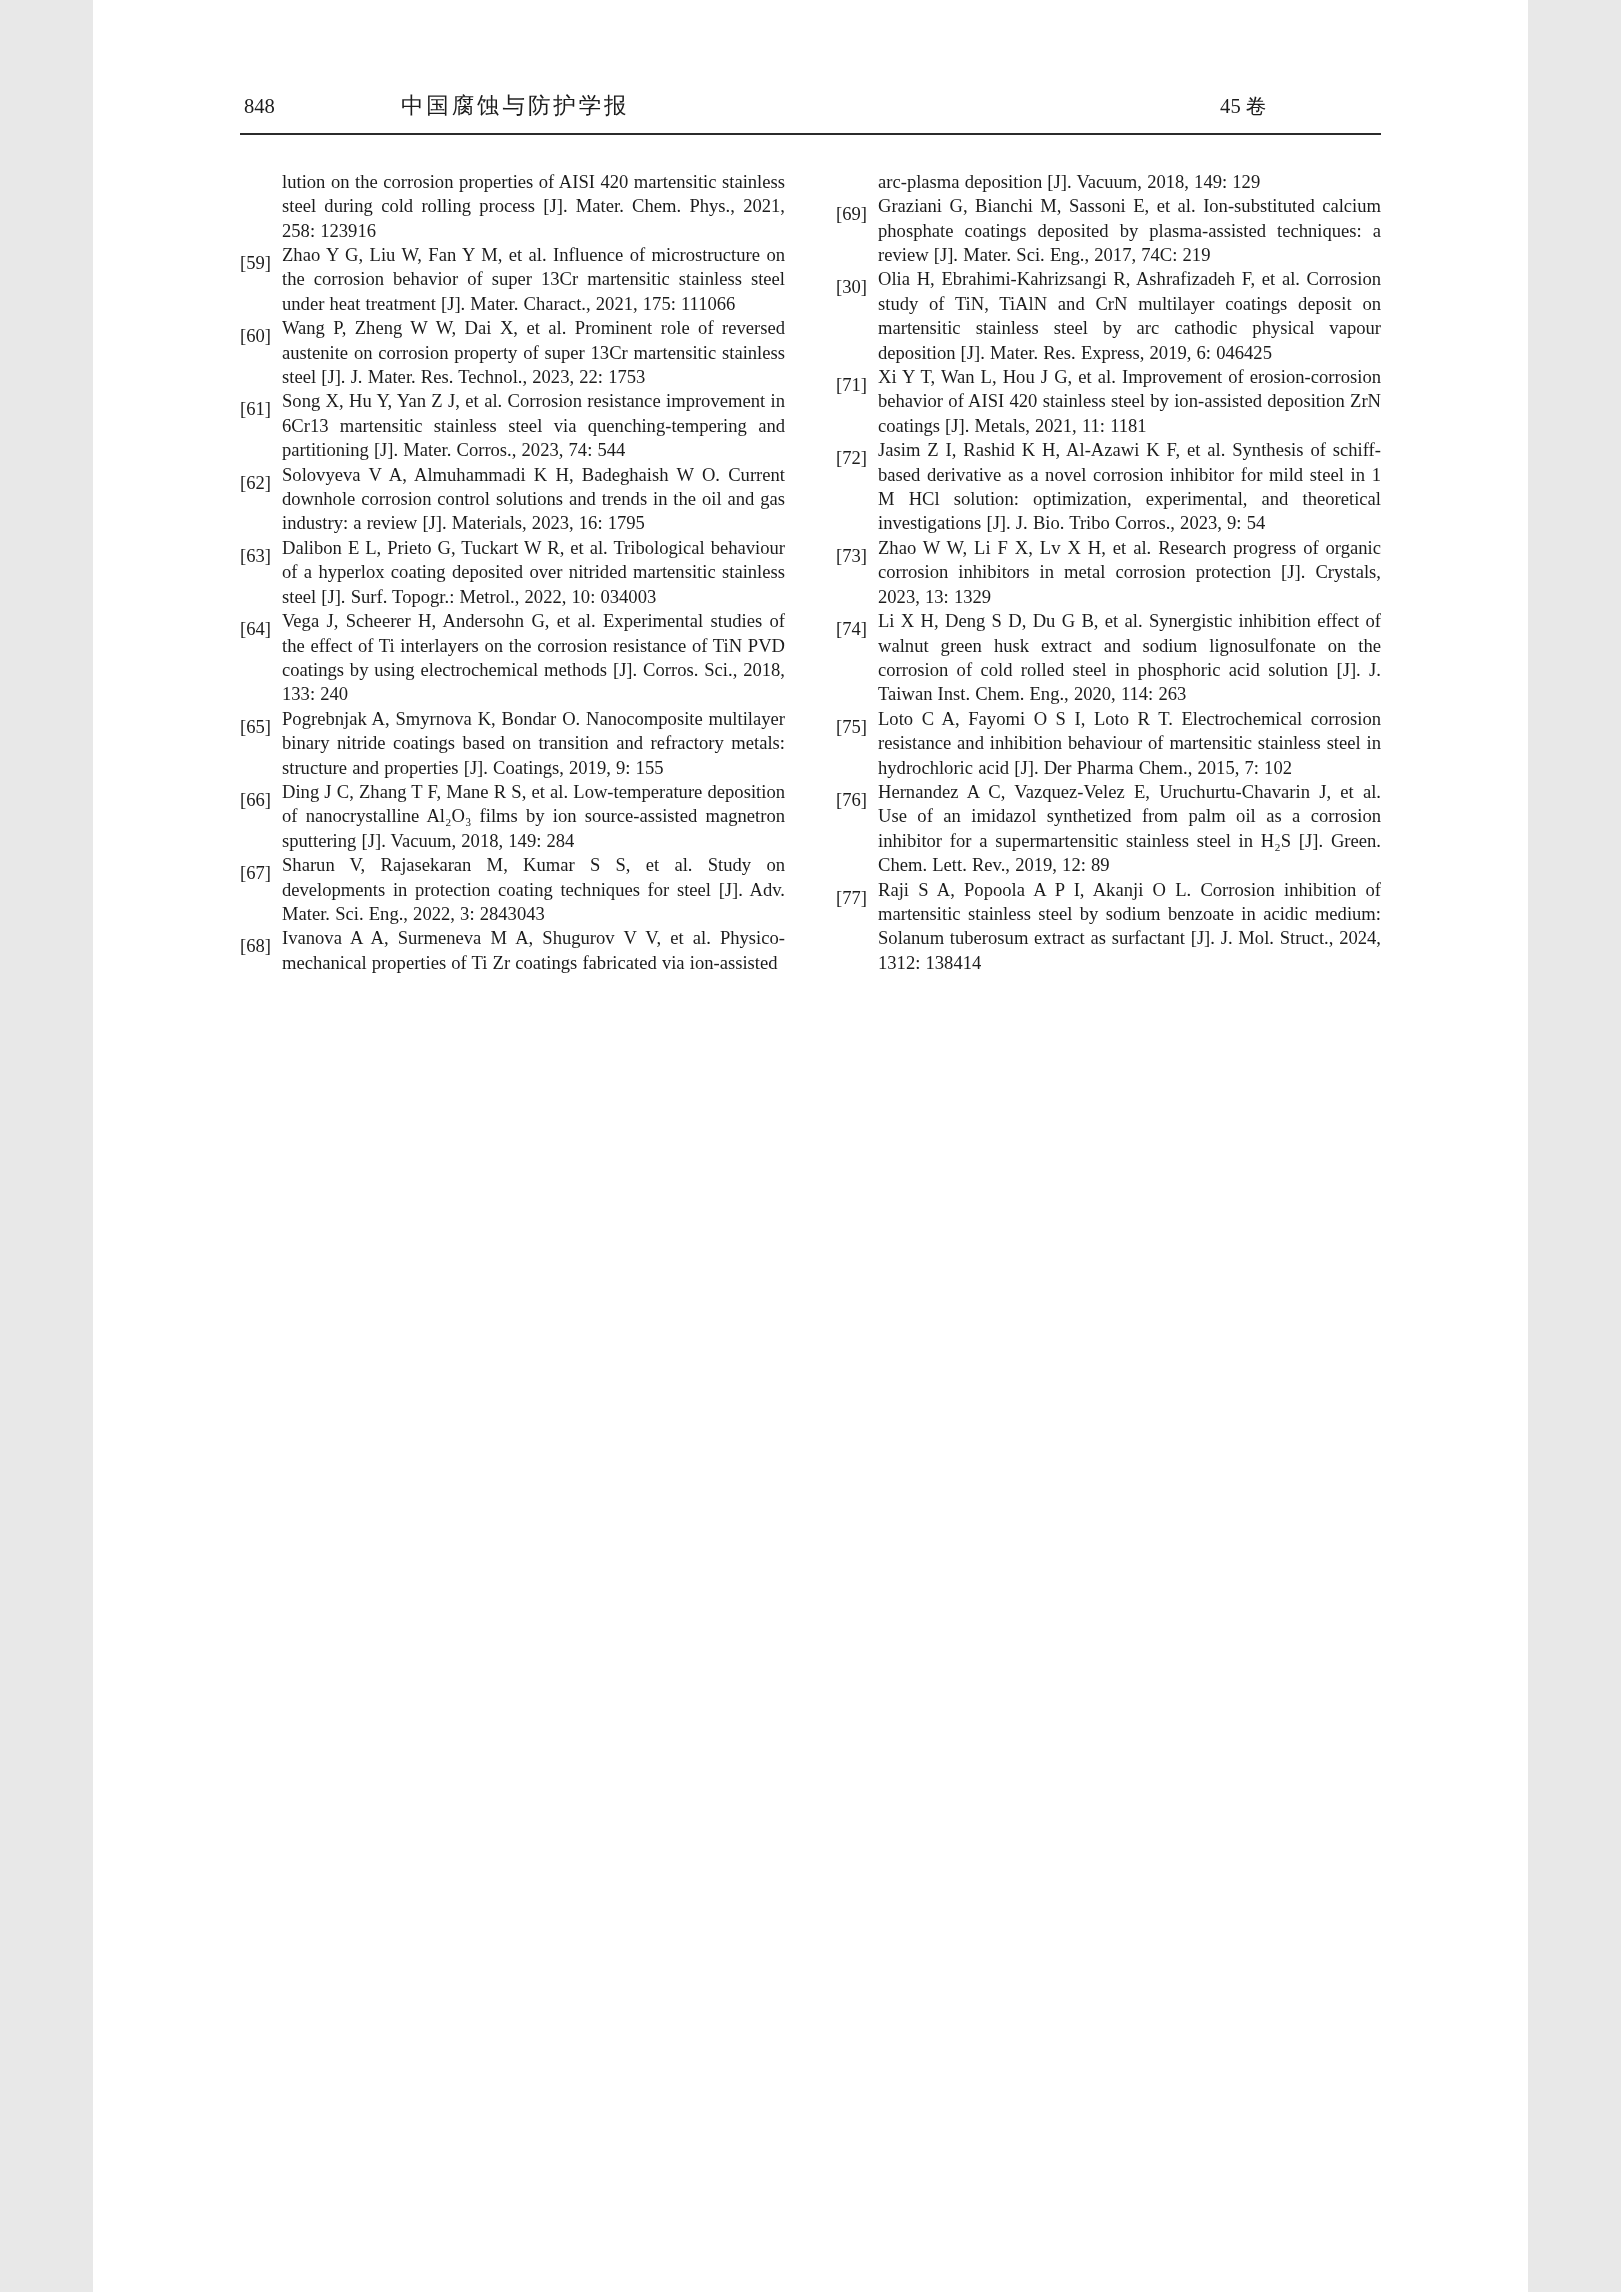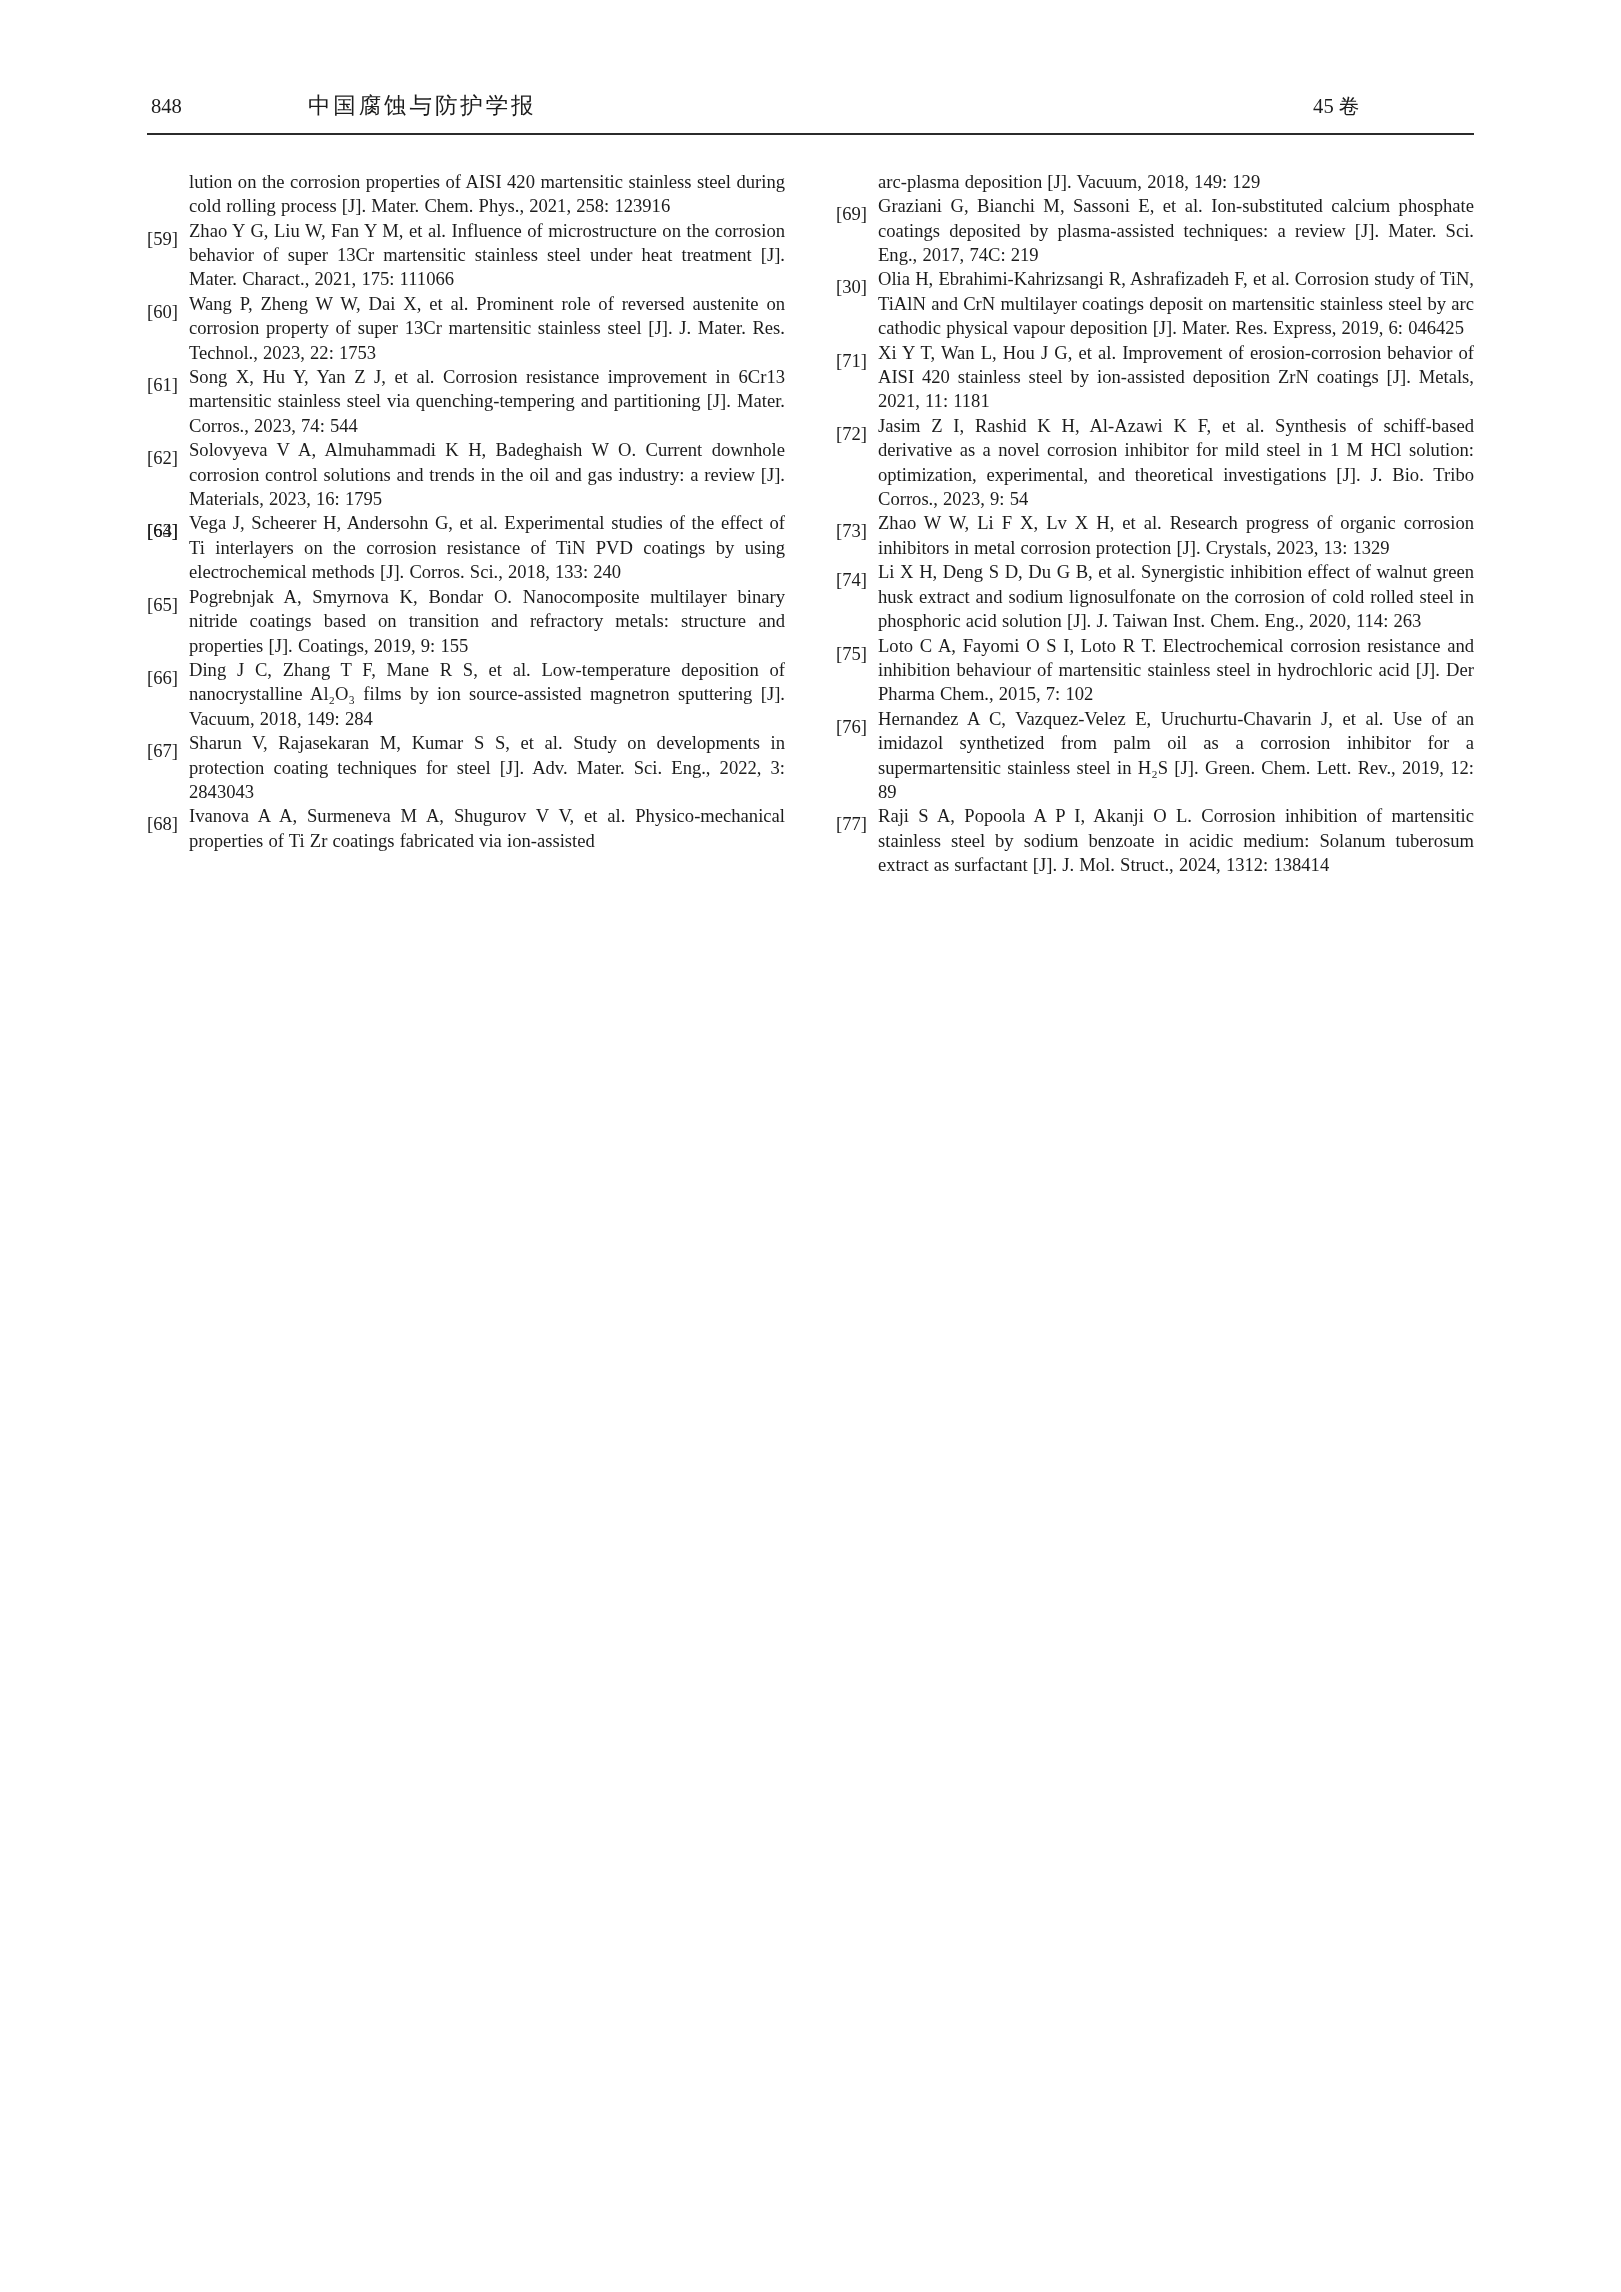--- a/index.html
+++ b/index.html
@@ -1,19 +1,19 @@
 <!DOCTYPE html>
 <html><head>
 <meta charset="utf-8">
 <style>
   * { margin: 0; padding: 0; box-sizing: border-box; }
   html, body { background: #e8e8e8; }
   .page {
     position: relative;
-    width: 1621px;
+    width: 1435px;
     height: 2293px;
     margin: 0 auto;
     background: #ffffff;
     color: #1c1c1c;
     font-family: "Liberation Serif", "DejaVu Serif", serif;
   }
   .content {
     padding: 0 147px;
   }
   .page-header {
@@ -90,20 +90,21 @@
     <span class="ref-text">Song X, Hu Y, Yan Z J, et al. Corrosion resistance improvement in 6Cr13 martensitic stainless steel via quenching-tempering and partitioning [J]. Mater. Corros., 2023, 74: 544</span>
   </p>
 
   <p class="ref">
     <span class="ref-label">[62]</span>
     <span class="ref-text">Solovyeva V A, Almuhammadi K H, Badeghaish W O. Current downhole corrosion control solutions and trends in the oil and gas industry: a review [J]. Materials, 2023, 16: 1795</span>
   </p>
 
   <p class="ref">
     <span class="ref-label">[63]</span>
+    <span class="ref-text">Dalibon E L, Prieto G, Tuckart W R, et al. Tribological behaviour of a hyperlox coating deposited over nitrided martensitic stainless steel [J]. Surf. Topogr.: Metrol., 2022, 10: 034003</span>
   </p>
 
   <p class="ref">
     <span class="ref-label">[64]</span>
     <span class="ref-text">Vega J, Scheerer H, Andersohn G, et al. Experimental studies of the effect of Ti interlayers on the corrosion resistance of TiN PVD coatings by using electrochemical methods [J]. Corros. Sci., 2018, 133: 240</span>
   </p>
 
   <p class="ref">
     <span class="ref-label">[65]</span>
     <span class="ref-text">Pogrebnjak A, Smyrnova K, Bondar O. Nanocomposite multilayer binary nitride coatings based on transition and refractory metals: structure and properties [J]. Coatings, 2019, 9: 155</span>

